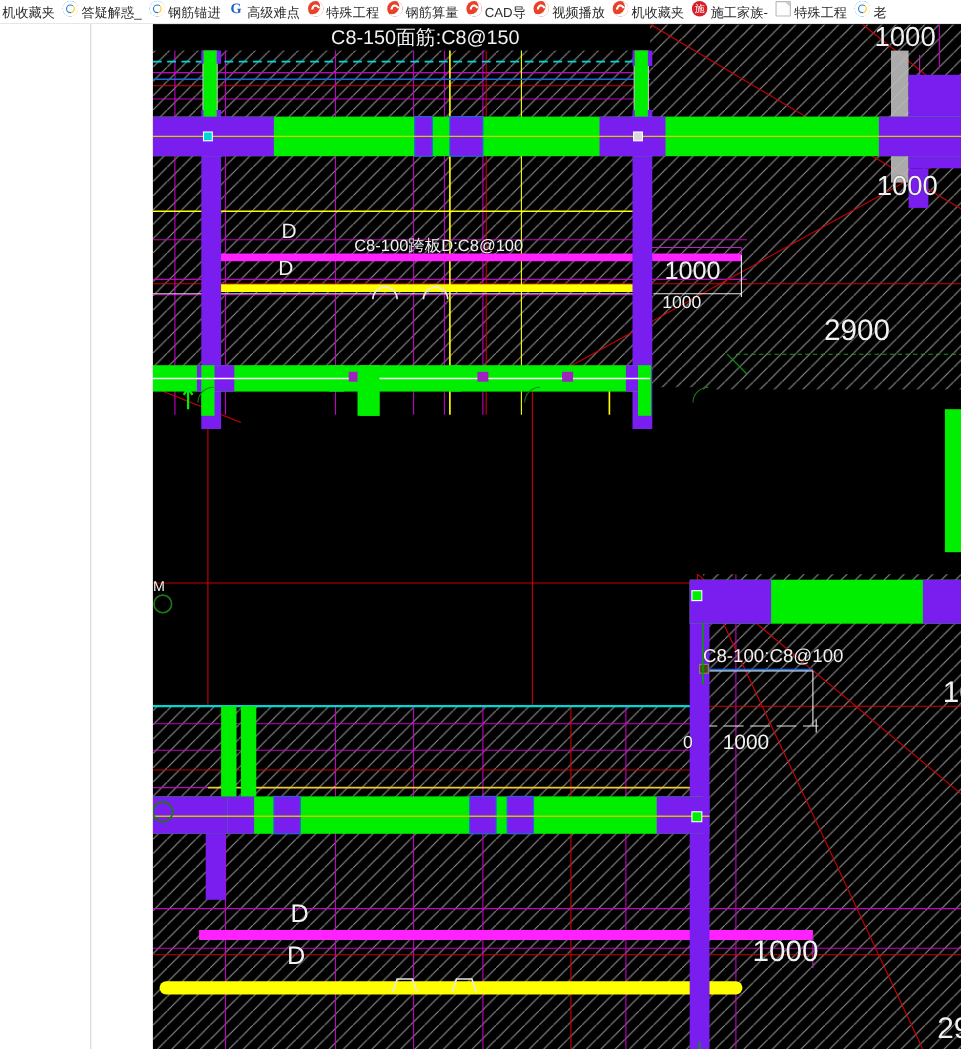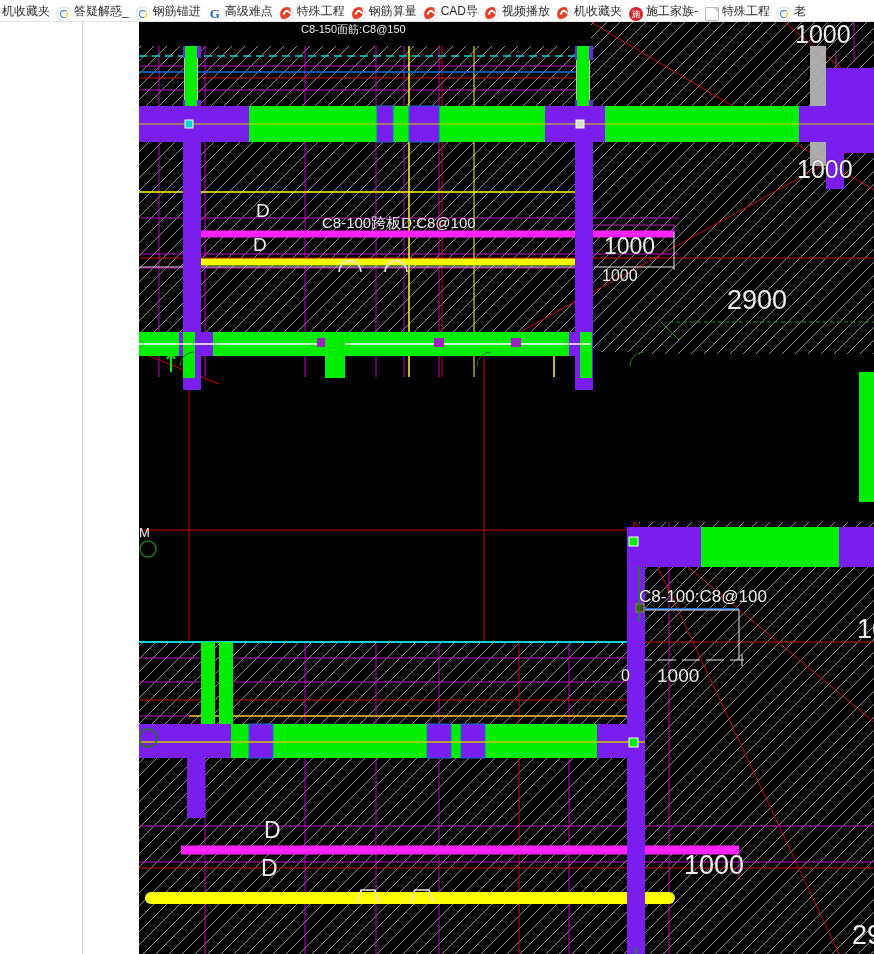--- a/index.html
+++ b/index.html
@@ -24,21 +24,21 @@
     background: #ffffff;
     display: flex;
     align-items: center;
     overflow: hidden;
     white-space: nowrap;
     border-bottom: 1px solid #e4e4e4;
     box-sizing: border-box;
   }
   .bm {
     display: inline-flex;
-    align-items: flex-end;
+    align-items: flex-start;
     height: 20px;
     padding: 0 5px 0 2px;
     font-size: 12px;
     color: #2b2b2b;
     cursor: default;
     flex: 0 0 auto;
   }
   .bm-label { line-height: 20px; }
   .bmico {
     width: 14px; height: 14px;
@@ -425,37 +425,37 @@
           <rect x="490" y="716" width="9" height="9" fill="#00ef00" stroke="#ffffff" stroke-width="1"></rect>
         </g>
 
         <line x1="500" y1="544" x2="500" y2="600" stroke="#00a000" stroke-width="1.5"></line>
         <line x1="497" y1="925" x2="497" y2="932" stroke="#00a000" stroke-width="1.5"></line>
         <line x1="522" y1="300" x2="540" y2="318" stroke="#00a000" stroke-width="1"></line>
         <line x1="530" y1="300" x2="735" y2="300" stroke="#1a9a1a" stroke-width="1" stroke-dasharray="4 3"></line>
       </g>
     </svg>
 
-    <div class="cadtext" style="left:162px; top:0px; font-size:11px;">C8-150面筋:C8@150</div>
+    <div class="cadtext" style="left:162px; top:0px; font-size:18px;">C8-150面筋:C8@150</div>
 
     <div class="cadtext" style="left:157px; top:192px; font-size:15px;margin-left:26px;">C8-100跨板D:C8@100</div>
 
     <div class="cadtext" style="left:117px; top:178px; font-size:19px;">D</div>
 
     <div class="cadtext" style="left:114px; top:212px; font-size:19px;">D</div>
 
     <div class="cadtext" style="left:656px; top:-2px; font-size:25px;">1000</div>
 
     <div class="cadtext" style="left:658px; top:133px; font-size:25px;">1000</div>
 
     <div class="cadtext" style="left:465px; top:211px; font-size:23px;">1000</div>
 
     <div class="cadtext" style="left:463px; top:245px; font-size:16px;">1000</div>
 
-    <div class="cadtext" style="left:588px; top:263px; font-size:27px;">2900</div>
+    <div class="cadtext" style="left:610px; top:263px; font-size:27px;">2900</div>
 
     <div class="cadtext" style="left:467px; top:565px; font-size:17px;margin-left:33px;">C8-100:C8@100</div>
 
     <div class="cadtext" style="left:482px; top:645px; font-size:16px;">0</div>
 
     <div class="cadtext" style="left:518px; top:643px; font-size:19px;">1000</div>
 
     <div class="cadtext" style="left:718px; top:592px; font-size:27px;">10</div>
 
     <div class="cadtext" style="left:125px; top:795px; font-size:23px;">D</div>

